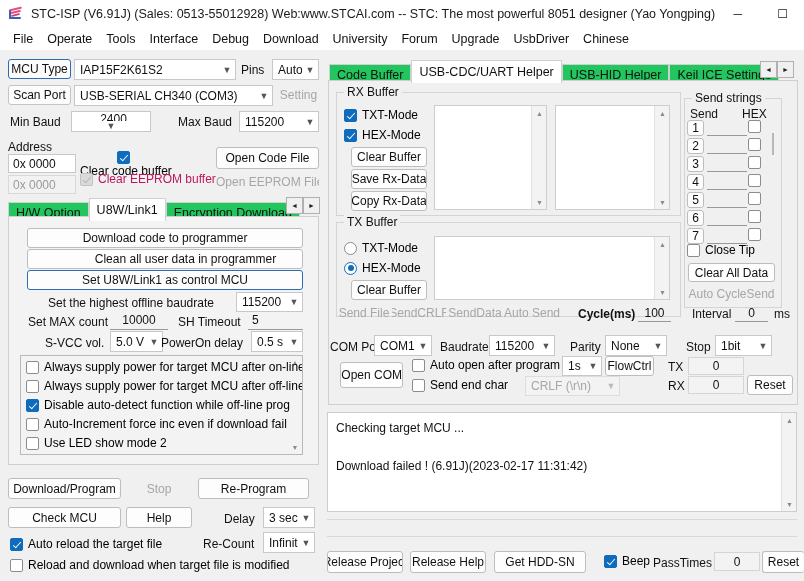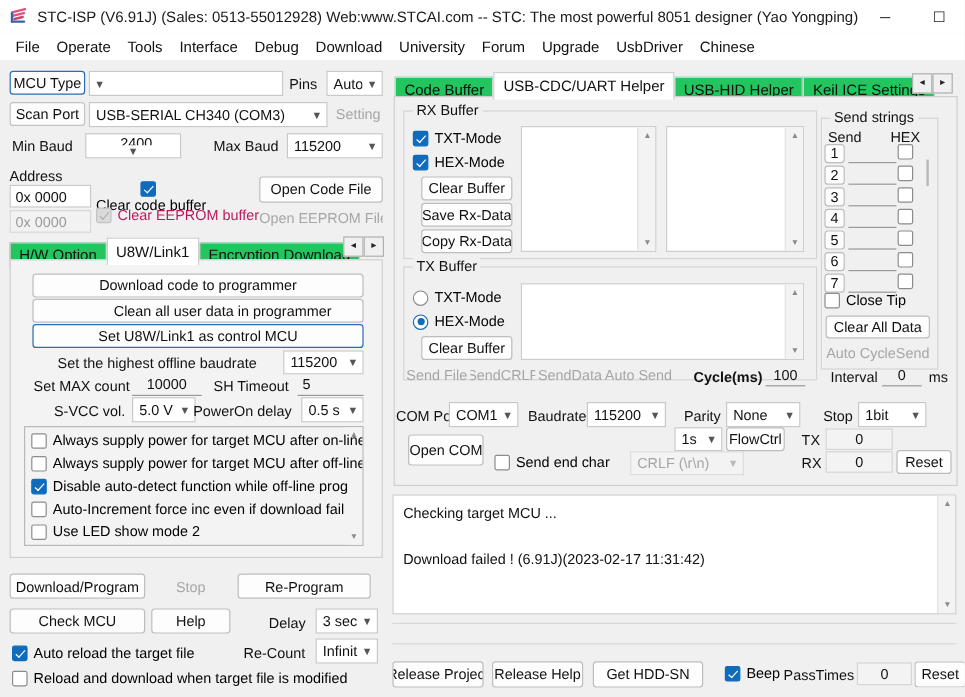--- a/index.html
+++ b/index.html
@@ -169,20 +169,21 @@
     <div class="menuitem">Forum</div>
     <div class="menuitem">Upgrade</div>
     <div class="menuitem">UsbDriver</div>
     <div class="menuitem">Chinese</div>
   </div>
 
   <div class="btn flat" style="position:absolute;left:8px;top:59px;width:63px;height:20px;border-color:#2b6cb5;">
     <span>MCU Type</span>
   </div>
   <div class="combo" style="left:74px;top:59px;width:162px;height:21px;">
+    <span class="cv">IAP15F2K61S2</span>
     <span class="carat">▼</span>
   </div>
   <div class="lbl" style="left:241px;top:63px;">Pins</div>
   <div class="combo" style="left:272px;top:59px;width:47px;height:21px;">
     <span class="cv">Auto</span>
     <span class="carat">▼</span>
   </div>
 
   <div class="btn flat" style="position:absolute;left:8px;top:85px;width:63px;height:20px;">
     <span>Scan Port</span>
@@ -553,20 +554,24 @@
   </div>
   <div class="lbl" style="left:686px;top:340px;">Stop</div>
   <div class="combo" style="left:715px;top:335px;width:57px;height:21px;">
     <span class="cv">1bit</span>
     <span class="carat">▼</span>
   </div>
 
   <div class="btn" style="position:absolute;left:340px;top:362px;width:63px;height:26px;justify-content:flex-end;">
     <span>Open COM</span>
   </div>
+  <div class="cb" style="left:412px;top:358px;">
+    <span class="box"></span>
+    <span>Auto open after program</span>
+  </div>
   <div class="combo" style="left:562px;top:356px;width:40px;height:20px;">
     <span class="cv">1s</span>
     <span class="carat">▼</span>
   </div>
   <div class="btn" style="position:absolute;left:605px;top:356px;width:49px;height:20px;">
     <span>FlowCtrl</span>
   </div>
   <div class="cb" style="left:412px;top:378px;">
     <span class="box"></span>
     <span>Send end char</span>

